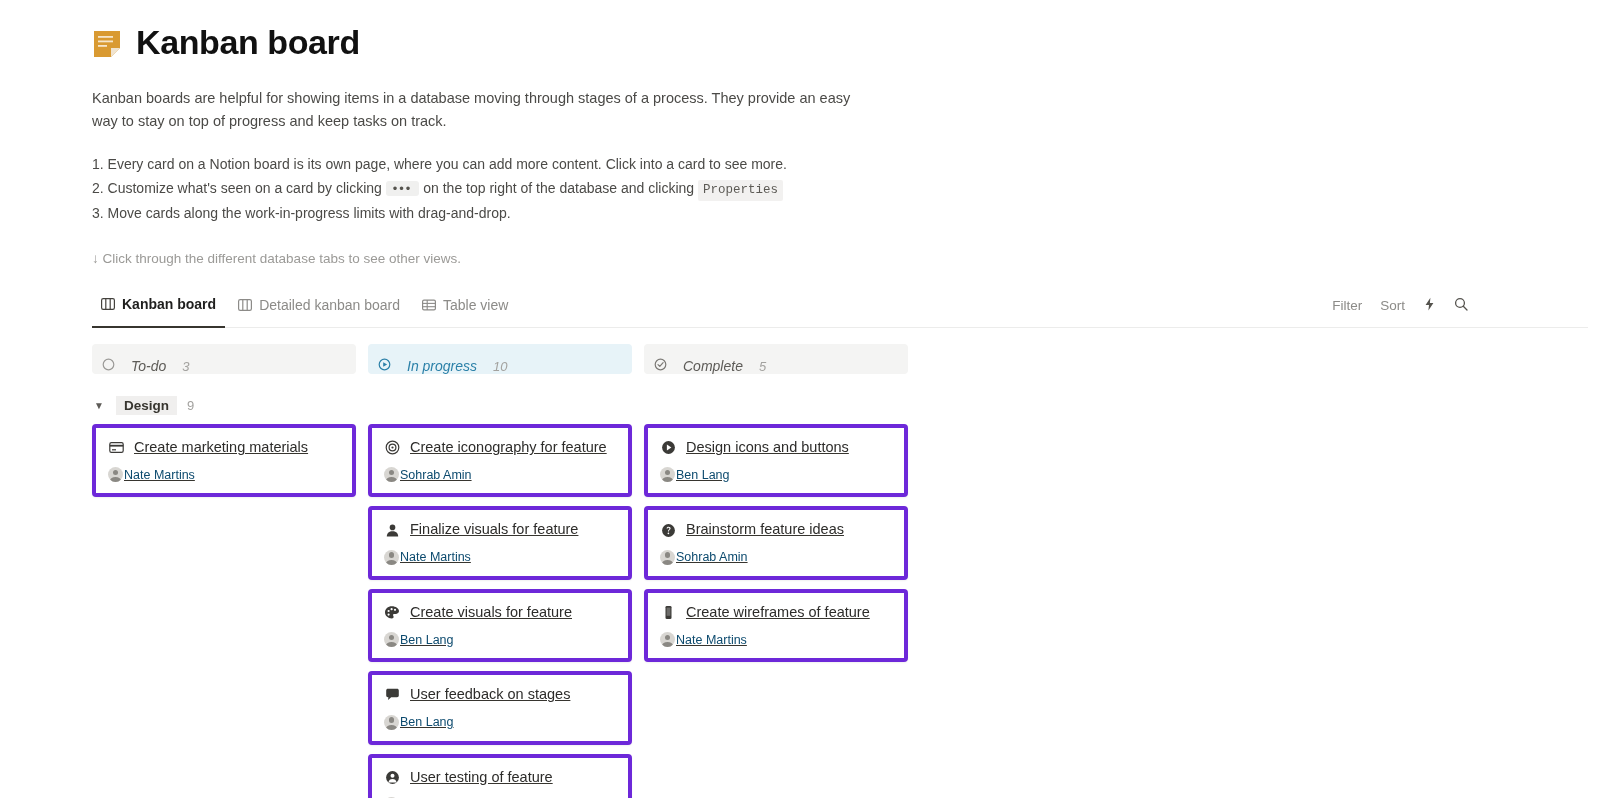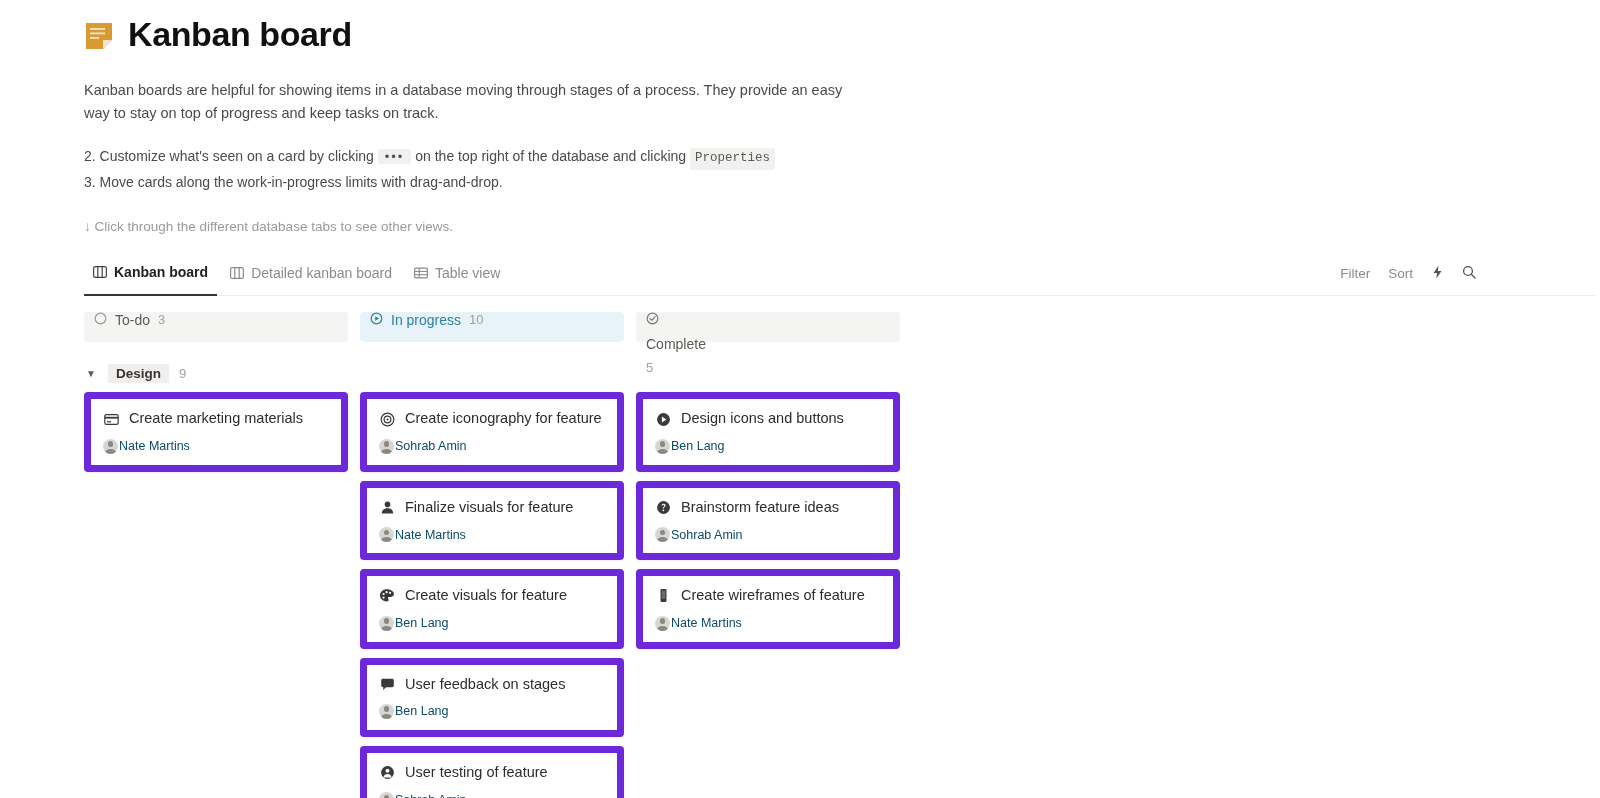--- a/index.html
+++ b/index.html
@@ -8,21 +8,21 @@
     width: 1600px; height: 798px;
     background: #ffffff;
     font-family: "Liberation Sans", sans-serif;
     color: #37352f;
     overflow: hidden;
   }
   .page {
     position: relative;
     width: 1596px;
     height: 798px;
-    padding: 0;
+    padding: 8px;
   }
   .content {
     padding-left: 84px;
     padding-top: 8px;
   }
 
   
   .title-row {
     display: flex;
     align-items: center;
@@ -132,32 +132,33 @@
 
   
   .board {
     margin-top: 16px;
     display: flex;
     gap: 12px;
   }
   .column { width: 264px; flex: 0 0 264px; }
   .col-head {
     display: flex;
-    align-items: flex-start;
-    gap: 8px;
+    align-items: flex-end;
+    gap: 16px;
     height: 30px;
     padding: 0 10px;
     border-radius: 4px;
     font-size: 14px;
+    font-style: italic;
   }
   .col-head .name { font-weight: normal; }
   .col-head .count { color: #a3a29f; font-size: 13px; }
   .head-todo { background: #f4f4f3; color: #5d5b57; }
   .head-prog { background: #e7f3f8; color: #2b80a8; }
-  .head-done { background: #f4f4f3; color: #5d5b57; flex-direction: column; }
+  .head-done { background: #f4f4f3; color: #5d5b57; }
 
   .group-row {
     display: flex;
     align-items: center;
     gap: 10px;
     margin-top: 20px;
     margin-bottom: 8px;
     height: 22px;
     padding-left: 2px;
   }
@@ -174,25 +175,26 @@
     font-size: 13.5px;
     font-weight: bold;
     color: #37352f;
   }
   .group-count { font-size: 13px; color: #a3a29f; }
 
   .cards { display: flex; gap: 12px; }
   .col-cards { width: 264px; flex: 0 0 264px; }
   .card {
     background: #ffffff;
-    border: 7px solid #6d28d9;
+    border: 4px solid #6d28d9;
     border-radius: 4px;
     box-shadow: 0 1px 2px rgba(15,15,15,0.06);
     padding: 11px 12px 11px 12px;
     margin-bottom: 9px;
+    text-decoration: underline;
   }
   .card-title {
     display: flex;
     align-items: center;
     gap: 10px;
     font-size: 14.5px;
     color: #2d2c2a;
     line-height: 1.2;
   }
   .card-title .c-icon { flex: 0 0 auto; width: 16px; height: 16px; display: flex; align-items: center; justify-content: center; }
@@ -243,20 +245,24 @@
           <rect x="6" y="12.5" width="15" height="1.8" fill="#ffffff" opacity="0.75"></rect>
           <rect x="6" y="17" width="9" height="1.8" fill="#ffffff" opacity="0.75"></rect>
         </svg>
       </div>
       <div class="page-title">Kanban board</div>
     </div>
 
     <div class="intro">Kanban boards are helpful for showing items in a database moving through stages of a process. They provide an easy way to stay on top of progress and keep tasks on track.</div>
 
     <div class="numlist">
+      <div>
+        <span>1.</span>
+        <span>Every card on a Notion board is its own page, where you can add more content. Click into a card to see more.</span>
+      </div>
       <div>
         <span>2.</span>
         <span>Customize what's seen on a card by clicking</span>
         <span class="inline-dots">•••</span>
         <span>on the top right of the database and clicking</span>
         <span class="code-chip">Properties</span>
       </div>
       <div>
         <span>3.</span>
         <span>Move cards along the work-in-progress limits with drag-and-drop.</span>

